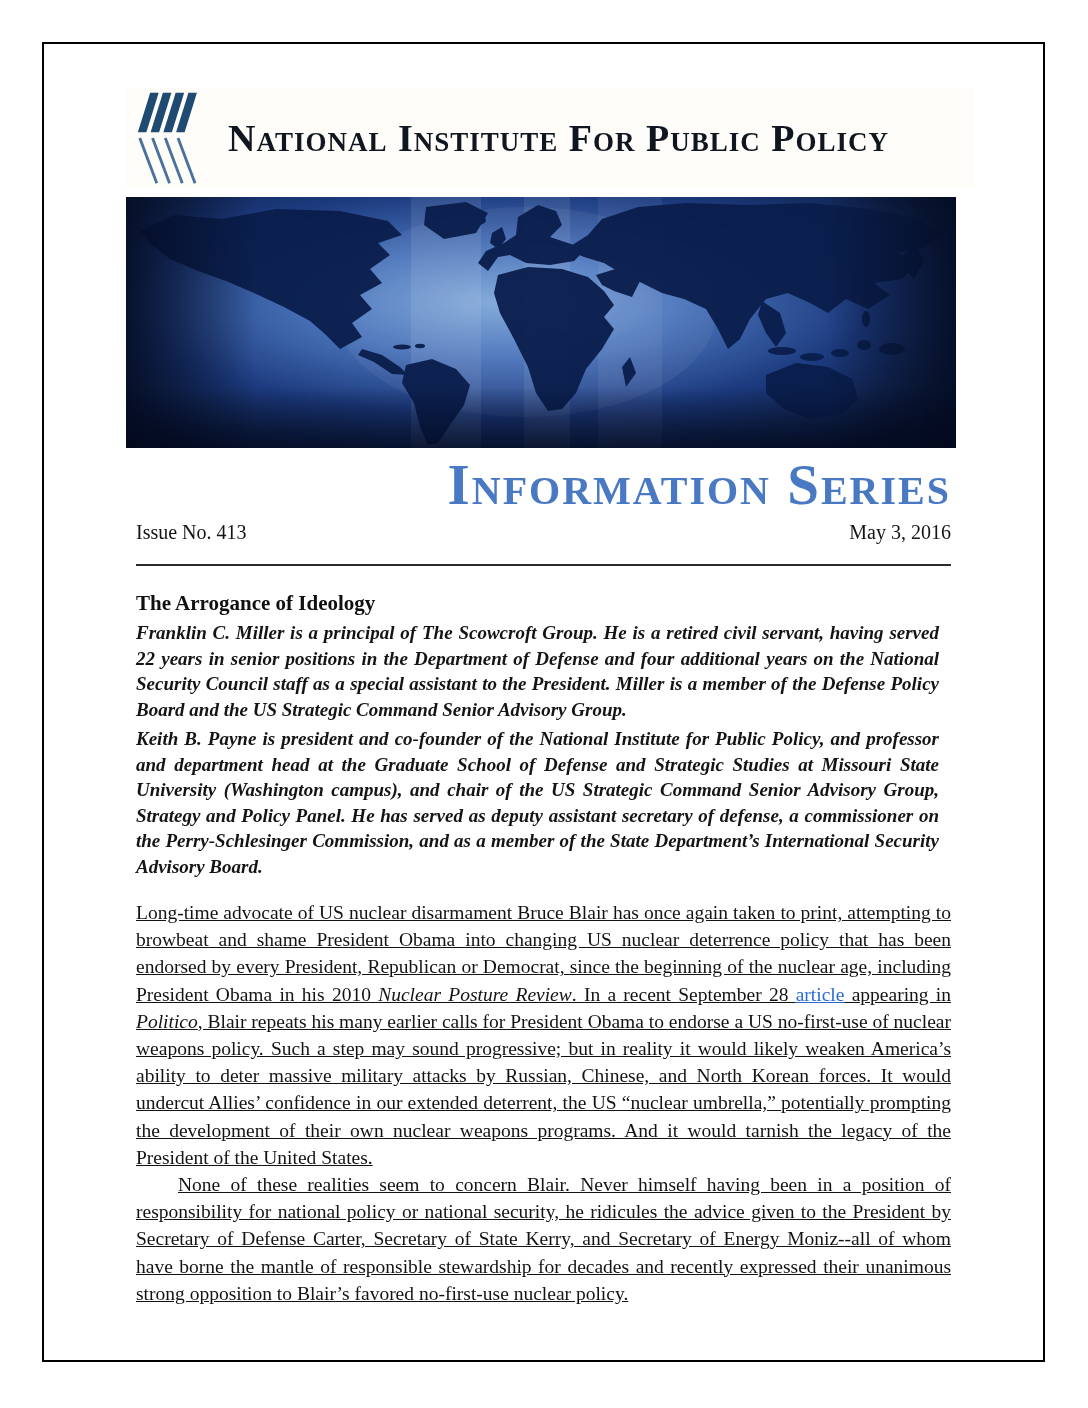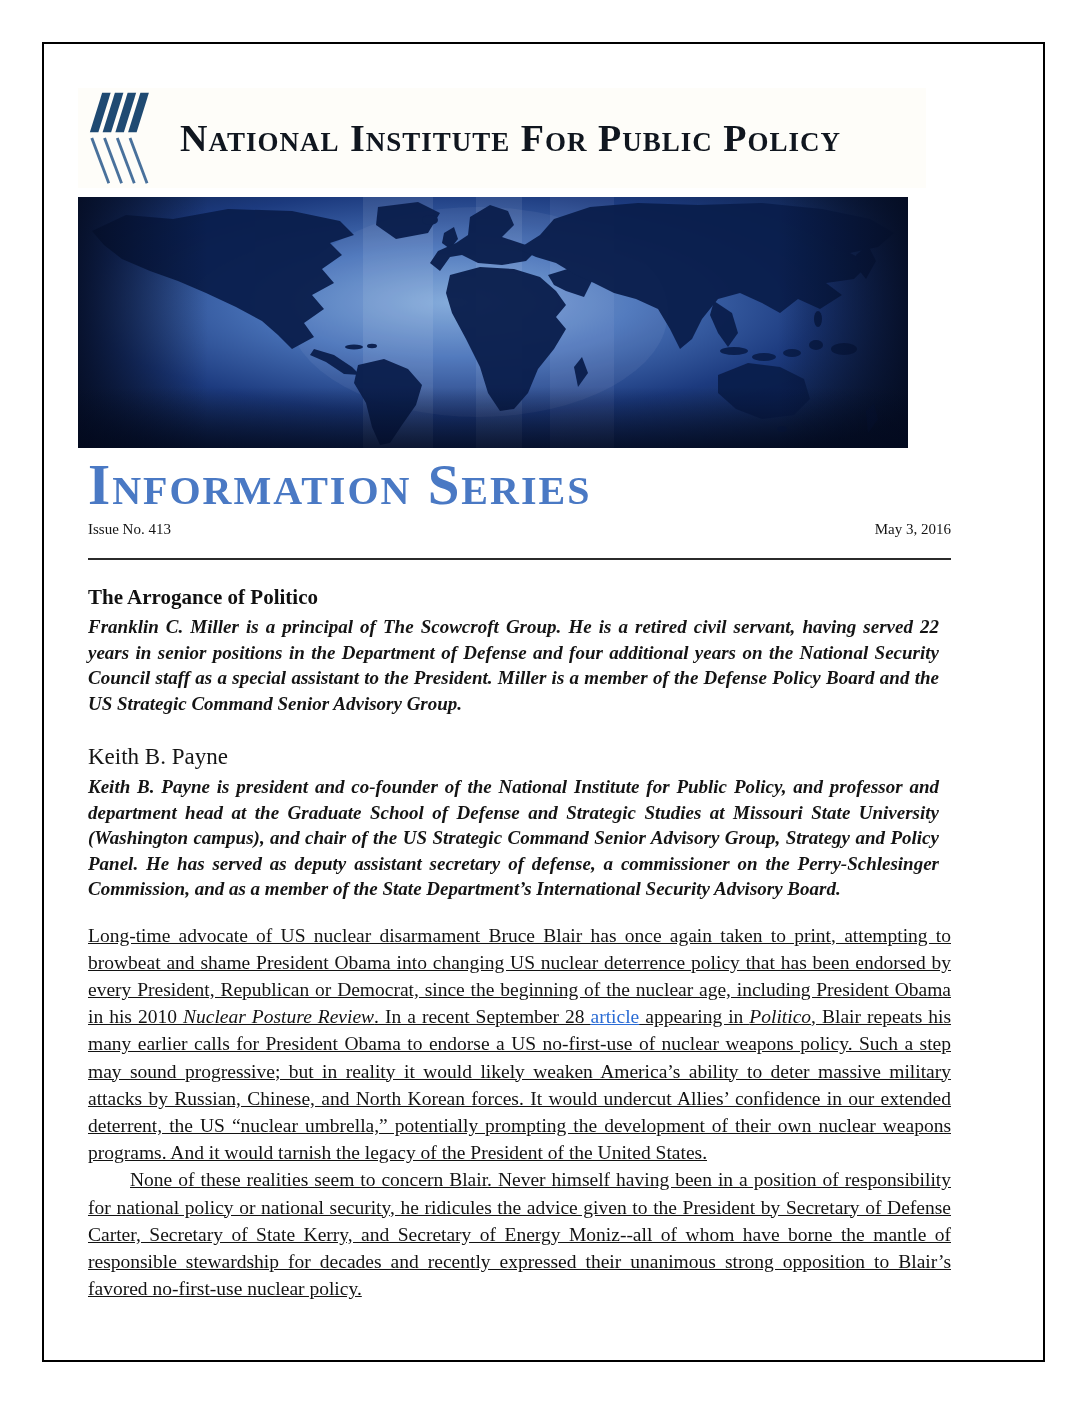--- a/index.html
+++ b/index.html
@@ -17,21 +17,21 @@
     left: 42px;
     top: 42px;
     width: 999px;
     height: 1316px;
     border: 2px solid #000000;
     background: #ffffff;
     box-sizing: content-box;
     overflow: hidden;
   }
   .content {
-    padding: 44px 92px 0 44px;
+    padding: 44px 92px 0 92px;
   }
 
   
   .org-header {
     display: flex;
     align-items: center;
     height: 100px;
     margin-left: -10px;
     width: 838px;
     padding-left: 10px;
@@ -53,33 +53,33 @@
   .map-banner {
     margin-left: -10px;
     width: 830px;
     height: 251px;
     line-height: 0;
   }
 
   
   .series-title {
     margin: 8px 0 0 0;
-    text-align: left;
+    text-align: right;
     font-variant: small-caps;
     font-weight: bold;
     font-size: 57px;
     line-height: 1.0;
     letter-spacing: 2px;
     color: #4a79c4;
   }
   .issue-row {
     display: flex;
     justify-content: space-between;
     margin-top: 8px;
-    font-size: 15px;
+    font-size: 20px;
     color: #141414;
     text-align: center;
   }
   .rule {
     border: none;
     border-top: 2px solid #2b2b2b;
     margin: 20px 0 0 0;
   }
 
   
@@ -226,28 +226,27 @@
         </svg>
       </div>
 
       <h1 class="series-title">Information Series</h1>
       <div class="issue-row">
         <span>Issue No. 413</span>
         <span>May 3, 2016</span>
       </div>
       <hr class="rule">
 
-      <h2 class="article-title">The Arrogance of Politico</h2>
+      <h2 class="article-title">The Arrogance of Ideology</h2>
 
       <section>
         <p class="author-bio">Franklin C. Miller is a principal of The Scowcroft Group. He is a retired civil servant, having served 22 years in senior positions in the Department of Defense and four additional years on the National Security Council staff as a special assistant to the President. Miller is a member of the Defense Policy Board and the US Strategic Command Senior Advisory Group.</p>
       </section>
 
       <section>
-        <div class="author-name">Keith B. Payne</div>
         <p class="author-bio">Keith B. Payne is president and co-founder of the National Institute for Public Policy, and professor and department head at the Graduate School of Defense and Strategic Studies at Missouri State University (Washington campus), and chair of the US Strategic Command Senior Advisory Group, Strategy and Policy Panel. He has served as deputy assistant secretary of defense, a commissioner on the Perry-Schlesinger Commission, and as a member of the State Department’s International Security Advisory Board.</p>
       </section>
 
       <p class="body-para lead"><span>Long-time advocate of US nuclear disarmament Bruce Blair has once again taken to print, attempting to browbeat and shame President Obama into changing US nuclear deterrence policy that has been endorsed by every President, Republican or Democrat, since the beginning of the nuclear age, including President Obama in his 2010 </span><em>Nuclear Posture Review</em><span>.  In a recent September 28 </span><a href="#" class="doc-link">article</a><span> appearing in </span><em>Politico</em><span>, Blair repeats his many earlier calls for President Obama to endorse a US no-first-use of nuclear weapons policy.   Such a step may sound progressive; but in reality it would likely weaken America’s ability to deter massive military attacks by Russian, Chinese, and North Korean forces.  It would undercut Allies’ confidence in our extended deterrent, the US “nuclear umbrella,” potentially prompting the development of their own nuclear weapons programs.  And it would tarnish the legacy of the President of the United States.</span></p>
       <p class="body-para indented"><span>None of these realities seem to concern Blair.  Never himself having been in a position of responsibility for national policy or national security, he ridicules the advice given to the President by Secretary of Defense Carter, Secretary of State Kerry, and Secretary of Energy Moniz--all of whom have borne the mantle of responsible stewardship for decades and recently expressed their unanimous strong opposition to Blair’s favored no-first-use nuclear policy.</span></p>
 
     </div>
   </div>
 </div>
 

